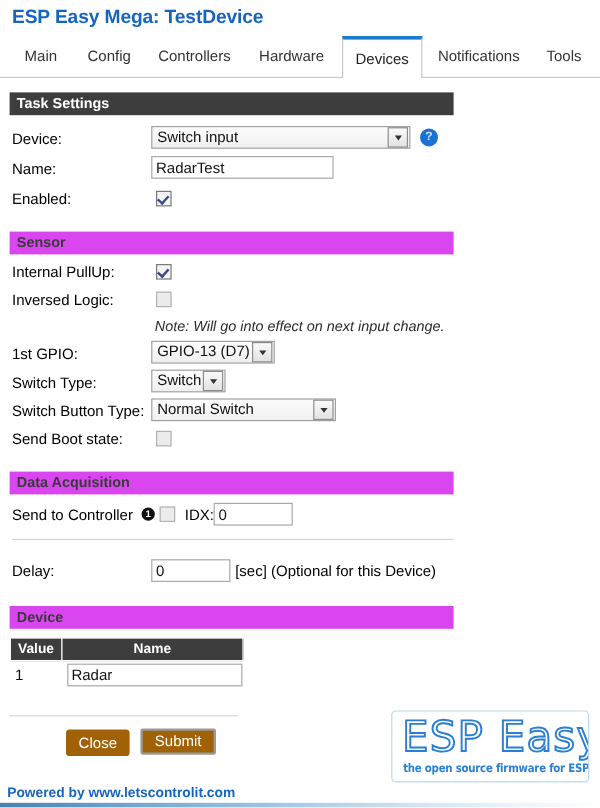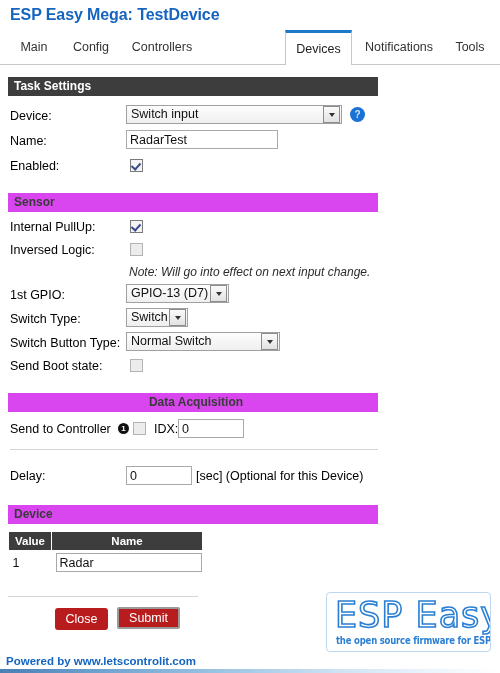--- a/index.html
+++ b/index.html
@@ -244,21 +244,21 @@
     vertical-align: middle;
   }
 
   
   .btn {
     position: absolute;
     height: 22px;
     font-family: "Liberation Sans", sans-serif;
     font-size: 12.5px;
     color: #ffffff;
-    background: #b91c1c;
+    background: #a16207;
     border: none;
     border-radius: 3px;
     cursor: pointer;
     padding: 0 10px;
     line-height: 22px;
     text-align: center;
     box-sizing: border-box;
   }
   .btn.focused {
     border: 2px solid #9a9a9a;
@@ -335,20 +335,21 @@
 </style>
 </head>
 <body>
 
 <div id="page-title">ESP Easy Mega: TestDevice</div>
 
 <div id="navbar">
   <div class="tab" style="left:8px;width:52px;">Main</div>
   <div class="tab" style="left:62px;width:58px;">Config</div>
   <div class="tab" style="left:122px;width:80px;">Controllers</div>
+  <div class="tab" style="left:204px;width:78px;">Hardware</div>
   <div class="tab active" style="left:285px;width:67px;">Devices</div>
   <div class="tab" style="left:355px;width:88px;">Notifications</div>
   <div class="tab" style="left:446px;width:48px;">Tools</div>
 </div>
 
 <div class="sec-head dark" style="top:77px;">Task Settings</div>
 
 <div class="lbl" style="top:109px;">Device:</div>
 <div class="sel" style="left:126px;top:105px;width:216px;">
   <span class="sel-text">Switch input</span>
@@ -394,21 +395,21 @@
 <div class="sel" style="left:126px;top:332px;width:154px;">
   <span class="sel-text">Normal Switch</span>
   <span class="sel-arrow">
       <i></i>
     </span>
 </div>
 
 <div class="lbl" style="top:359px;">Send Boot state:</div>
 <div class="cbx disabled" style="left:130px;top:359px;"></div>
 
-<div class="sec-head light" style="top:393px;text-align:center;">Data Acquisition</div>
+<div class="sec-head light" style="top:393px;">Data Acquisition</div>
 
 <div class="lbl" style="top:422px;">Send to Controller</div>
 <div class="num-badge" style="left:118px;top:423px;">1</div>
 <div class="cbx disabled" style="left:133px;top:422px;"></div>
 <div class="lbl" style="left:154px;top:422px;">IDX:</div>
 <input class="txt fld" style="left: 178px; top: 419px; width: 66px;" value="0">
 
 <hr class="divider" style="top:449px;">
 
 <div class="lbl" style="top:469px;">Delay:</div>

